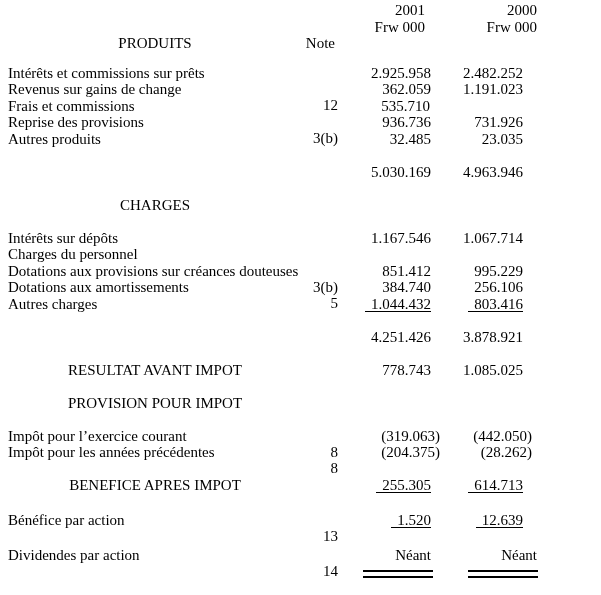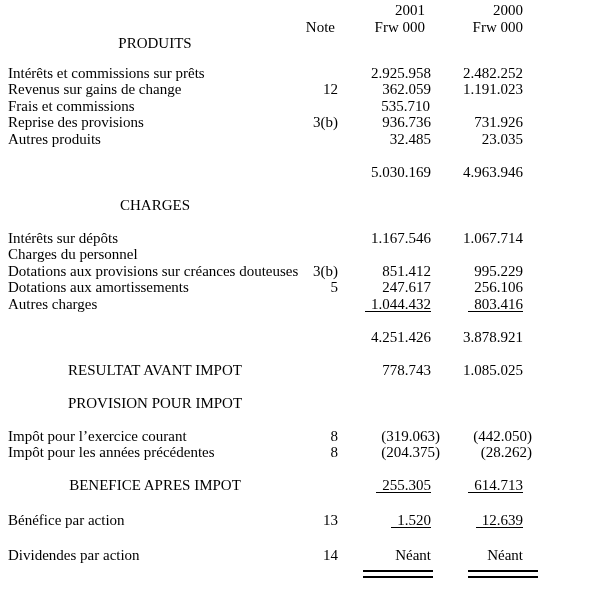--- a/index.html
+++ b/index.html
@@ -7,26 +7,26 @@
     position:relative;
     width:601px;height:595px;
     background:#ffffff;
     color:#000;
     font-family:"Liberation Serif","DejaVu Serif",serif;
     font-size:15px;
     overflow:hidden;
   }
   .row{display:flex;height:16.5px;line-height:16.5px;padding-left:8px;box-sizing:border-box;}
   .lbl{width:294px;white-space:nowrap;overflow:visible;}
-  .note{width:36px;text-align:right;white-space:nowrap;}
+  .note{width:36px;text-align:right;white-space:nowrap;margin-top:16px;}
   .v1{width:93px;text-align:right;white-space:nowrap;}
   .v2{width:92px;text-align:right;white-space:nowrap;}
   .u{display:inline-block;border-bottom:1px solid #000;padding-left:6px;line-height:14px;}
   .pshift{position:relative;left:9px;}   
-  .hshift{position:relative;left:0;}  
+  .hshift{position:relative;left:14px;}  
   .h1shift{position:relative;left:-6px;} 
   .caps{white-space:nowrap;text-align:center;}
   .rules{position:relative;height:8px;}
   .dbl{position:absolute;top:0;height:8px;box-sizing:border-box;
        border-top:2px solid #000;border-bottom:2px solid #000;}
   .dbl.one{left:363px;width:70px;}
   .dbl.two{left:468px;width:70px;}
 </style>
 </head>
 <body>
@@ -110,21 +110,21 @@
   </div>
   <div class="row">
     <div class="lbl">Dotations aux provisions sur créances douteuses</div>
     <div class="note">3(b)</div>
     <div class="v1">851.412</div>
     <div class="v2">995.229</div>
   </div>
   <div class="row">
     <div class="lbl">Dotations aux amortissements</div>
     <div class="note">5</div>
-    <div class="v1">247.617</div>
+    <div class="v1">384.740</div>
     <div class="v2">256.106</div>
   </div>
   <div class="row">
     <div class="lbl">Autres charges</div>
     <div class="note"></div>
     <div class="v1"><span class="u">1.044.432</span></div>
     <div class="v2"><span class="u">803.416</span></div>
   </div>
 
   <div style="height:16.5px"></div>

